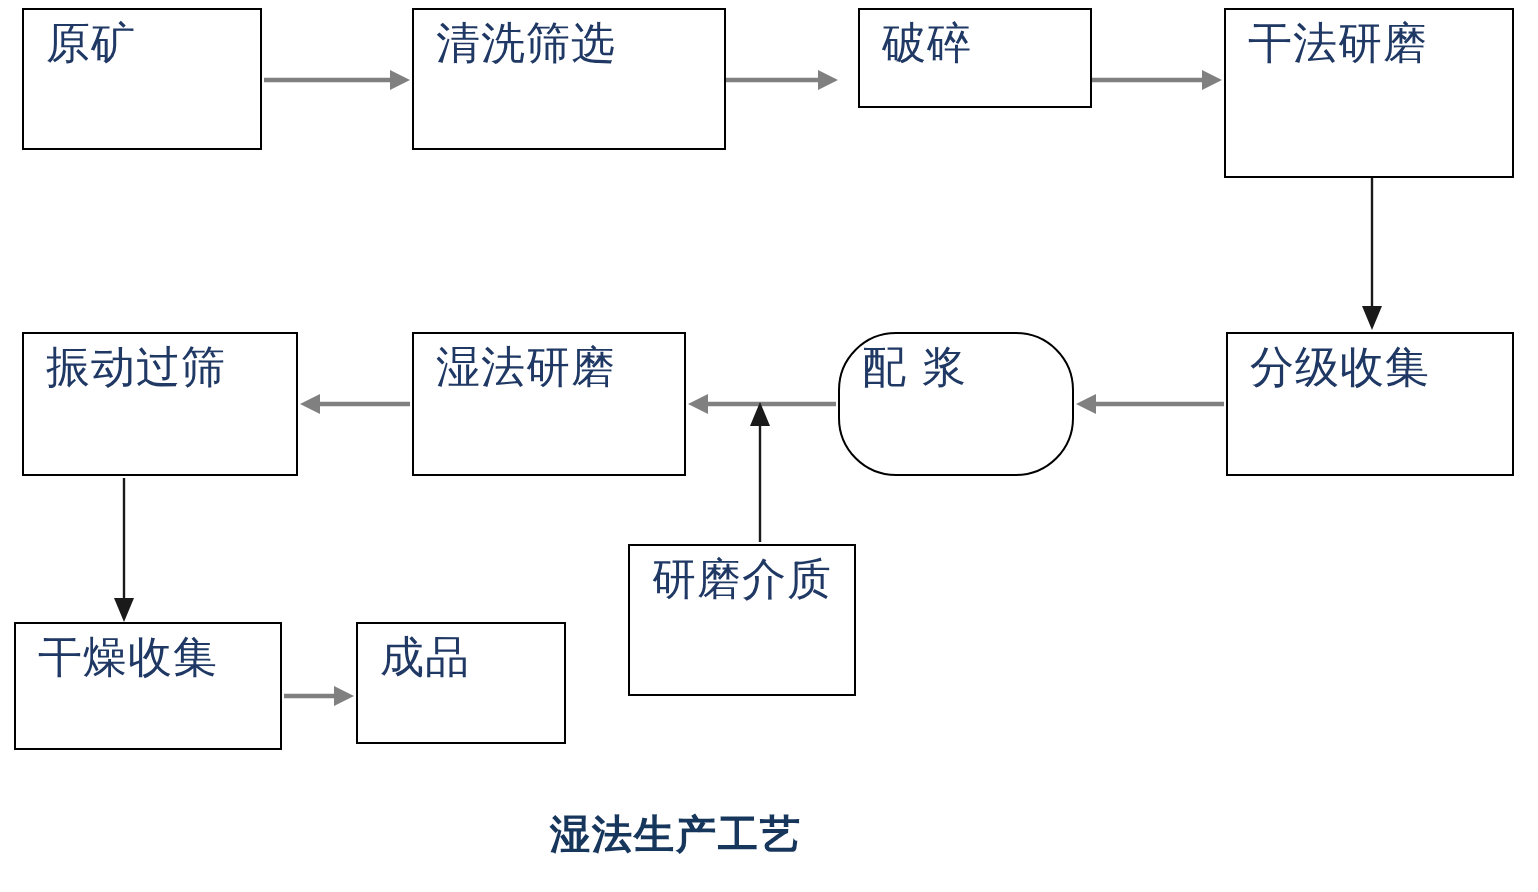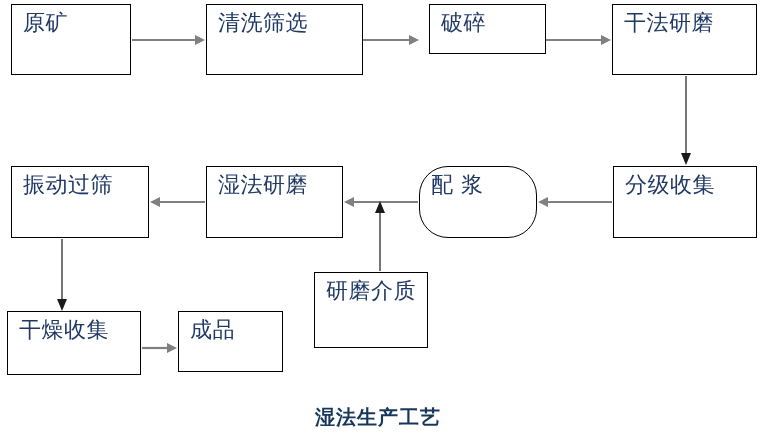--- a/index.html
+++ b/index.html
@@ -126,21 +126,21 @@
   <div id="node-layer">
       <div class="node" style="left: 11px; top: 4px; width: 120px; height: 71px; padding-left: 29px;">
         <span class="node-label">原矿</span>
       </div>
       <div class="node" style="left: 206px; top: 4px; width: 157px; height: 71px;">
         <span class="node-label">清洗筛选</span>
       </div>
       <div class="node" style="left: 429px; top: 4px; width: 117px; height: 50px;">
         <span class="node-label">破碎</span>
       </div>
-      <div class="node" style="left: 612px; top: 4px; width: 145px; height: 71px; padding-left: 44px;">
+      <div class="node" style="left: 612px; top: 4px; width: 145px; height: 85px; padding-left: 44px;">
         <span class="node-label">干法研磨</span>
       </div>
       <div class="node" style="left: 11px; top: 166px; width: 138px; height: 72px;">
         <span class="node-label">振动过筛</span>
       </div>
       <div class="node" style="left: 206px; top: 166px; width: 137px; height: 72px;">
         <span class="node-label">湿法研磨</span>
       </div>
       <div class="node" style="left: 419px; top: 166px; width: 118px; height: 72px; border-radius: 29px;">
         <span class="node-label">配 浆</span>
@@ -152,15 +152,15 @@
         <span class="node-label">研磨介质</span>
       </div>
       <div class="node" style="left: 7px; top: 311px; width: 134px; height: 64px;">
         <span class="node-label">干燥收集</span>
       </div>
       <div class="node" style="left: 178px; top: 311px; width: 105px; height: 61px;">
         <span class="node-label">成品</span>
       </div>
     </div>
 
-  <div class="caption" style="left: 275px; top: 404px; margin-left: 40px;">湿法生产工艺</div>
+  <div class="caption" style="left: 275px; top: 404px;">湿法生产工艺</div>
 
 </div>
 
 </body></html>

